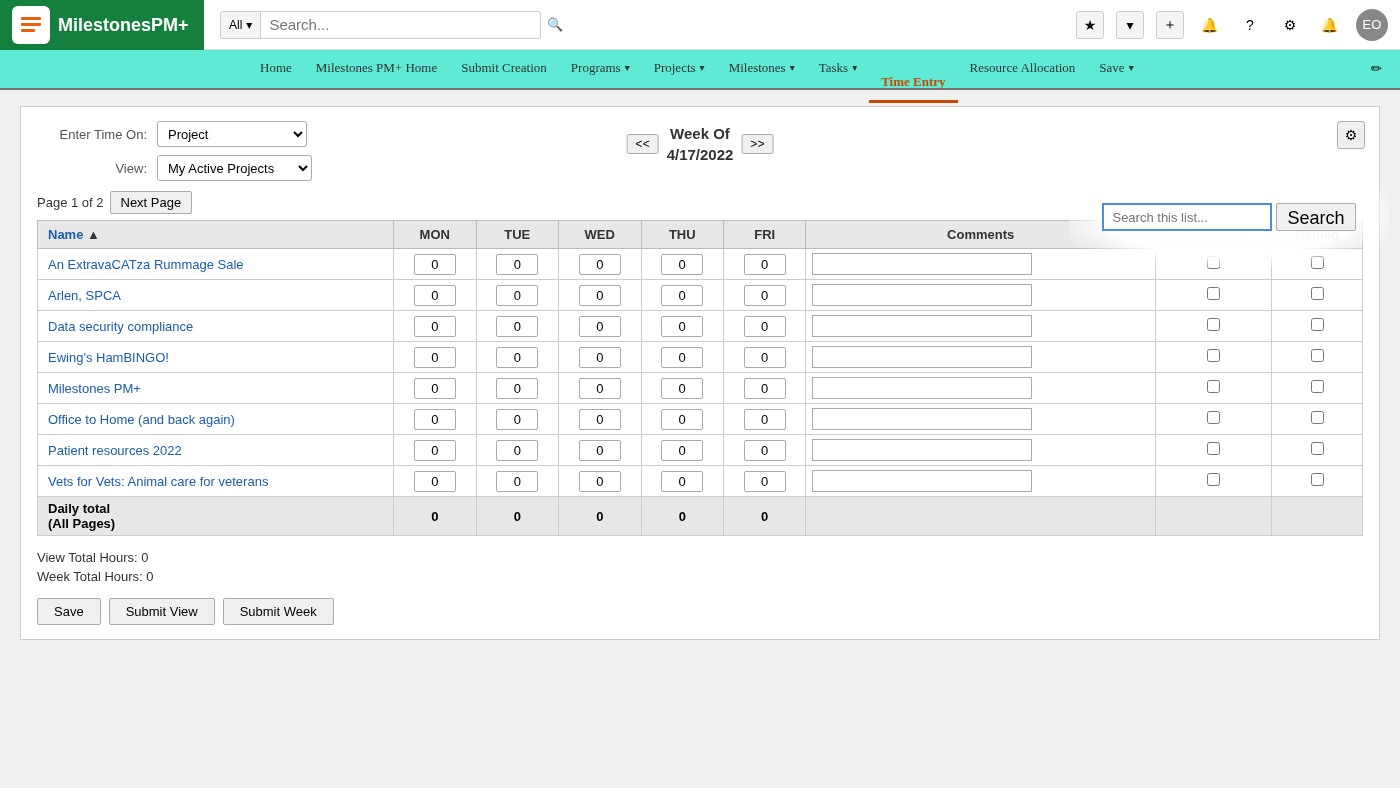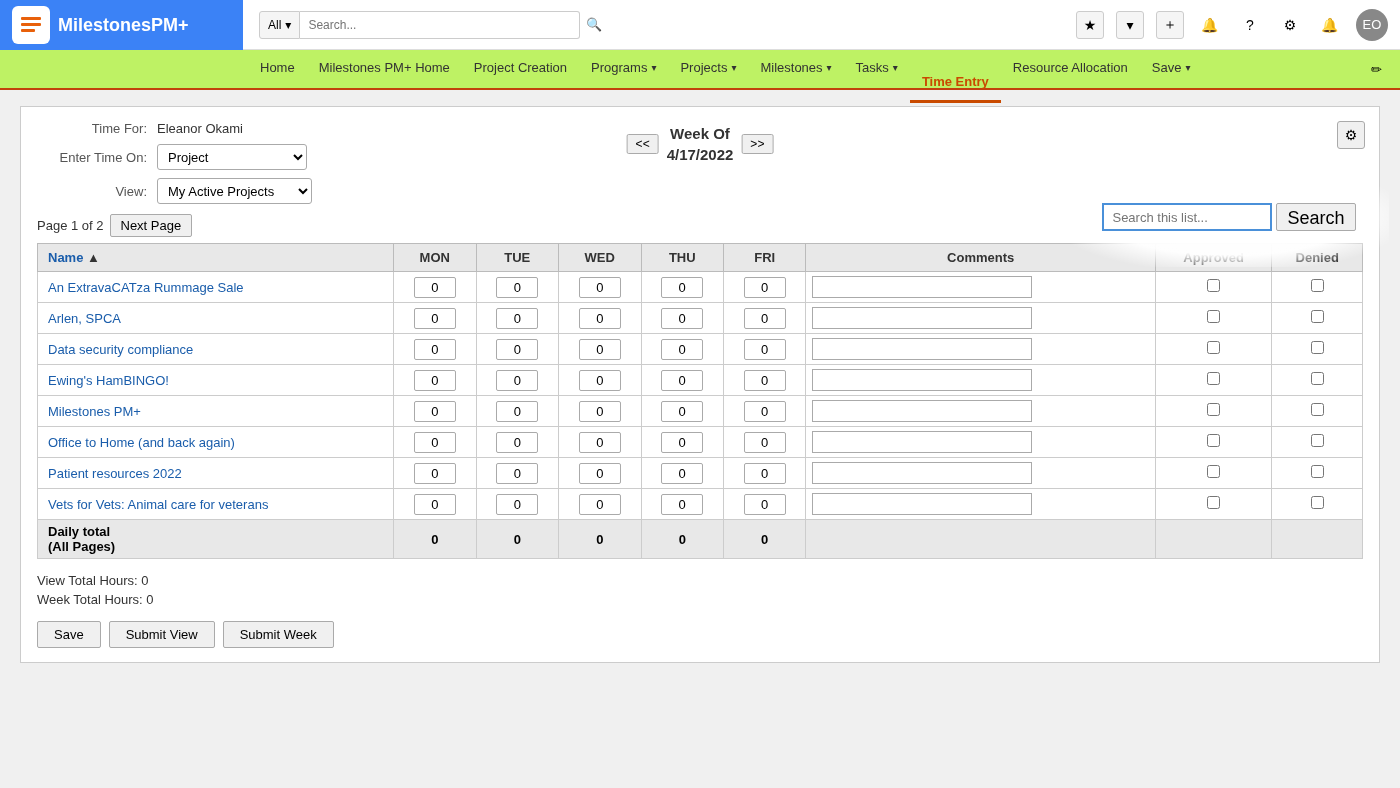--- a/index.html
+++ b/index.html
@@ -1,19 +1,19 @@
 <!DOCTYPE html>
 <html><head>
   <meta charset="utf-8">
   <style>
     * { box-sizing: border-box; margin: 0; padding: 0; }
     body { font-family: Arial, sans-serif; font-size: 13px; background: #f0f0f0; }
     .logo-area {
-      background: #3b82f6;
-      width: 243px;
+      background: #15803d;
+      width: 204px;
       height: 50px;
       display: flex;
       align-items: center;
       padding: 0 12px;
       flex-shrink: 0;
     }
     .logo-icon {
       width: 38px; height: 38px;
       background: white;
       border-radius: 6px;
@@ -34,21 +34,21 @@
       font-size: 12px;
       height: 28px;
     }
     .search-input-top {
       border: 1px solid #ccc;
       border-left: none;
       border-radius: 0 3px 3px 0;
       padding: 4px 8px;
       width: 280px;
       height: 28px;
-      font-size: 12px;
+      font-size: 15px;
     }
     .top-icons {
       display: flex;
       align-items: center;
       gap: 12px;
       margin-left: auto;
     }
     .top-icon-btn {
       width: 28px; height: 28px;
       display: flex; align-items: center; justify-content: center;
@@ -65,24 +65,25 @@
       background: #888;
       overflow: hidden;
       display: flex; align-items: center; justify-content: center;
       color: white; font-size: 13px;
     }
 
     
     .nav-menu {
       display: flex;
       align-items: center;
-      background: #bef264;
+      background: #5eead4;
       height: 40px;
-      border-bottom: 2px solid #c2410c;
+      border-bottom: 2px solid #737373;
       padding: 0 10px 0 248px;
+      font-family: Liberation Serif, serif;
     }
     .nav-item {
       padding: 0 12px;
       height: 40px;
       display: flex;
       align-items: center;
       cursor: pointer;
       font-size: 13px;
       color: #333;
       white-space: nowrap;
@@ -377,21 +378,21 @@
 </div>
 
 <div class="nav-menu">
   <div class="nav-item">
     <span>Home</span>
   </div>
   <div class="nav-item">
     <span>Milestones PM+ Home</span>
   </div>
   <div class="nav-item">
-    <span>Project Creation</span>
+    <span>Submit Creation</span>
   </div>
   <div class="nav-item">
     <span>Programs</span>
     <span class="chevron">▾</span>
   </div>
   <div class="nav-item">
     <span>Projects</span>
     <span class="chevron">▾</span>
   </div>
   <div class="nav-item">
@@ -412,24 +413,20 @@
     <span>Save</span>
     <span class="chevron">▾</span>
   </div>
   <div style="margin-left:auto; cursor:pointer; padding:0 8px;">✏</div>
 </div>
 
 <div class="content">
 
   <div class="form-panel">
 
-    <div class="form-row">
-      <span class="form-label">Time For:</span>
-      <span class="form-value">Eleanor Okami</span>
-    </div>
 
     <div class="form-row">
       <span class="form-label">Enter Time On:</span>
       <select class="form-select">
         <option>Project</option>
         <option>Task</option>
       </select>
     </div>
 
     <div class="form-row">

